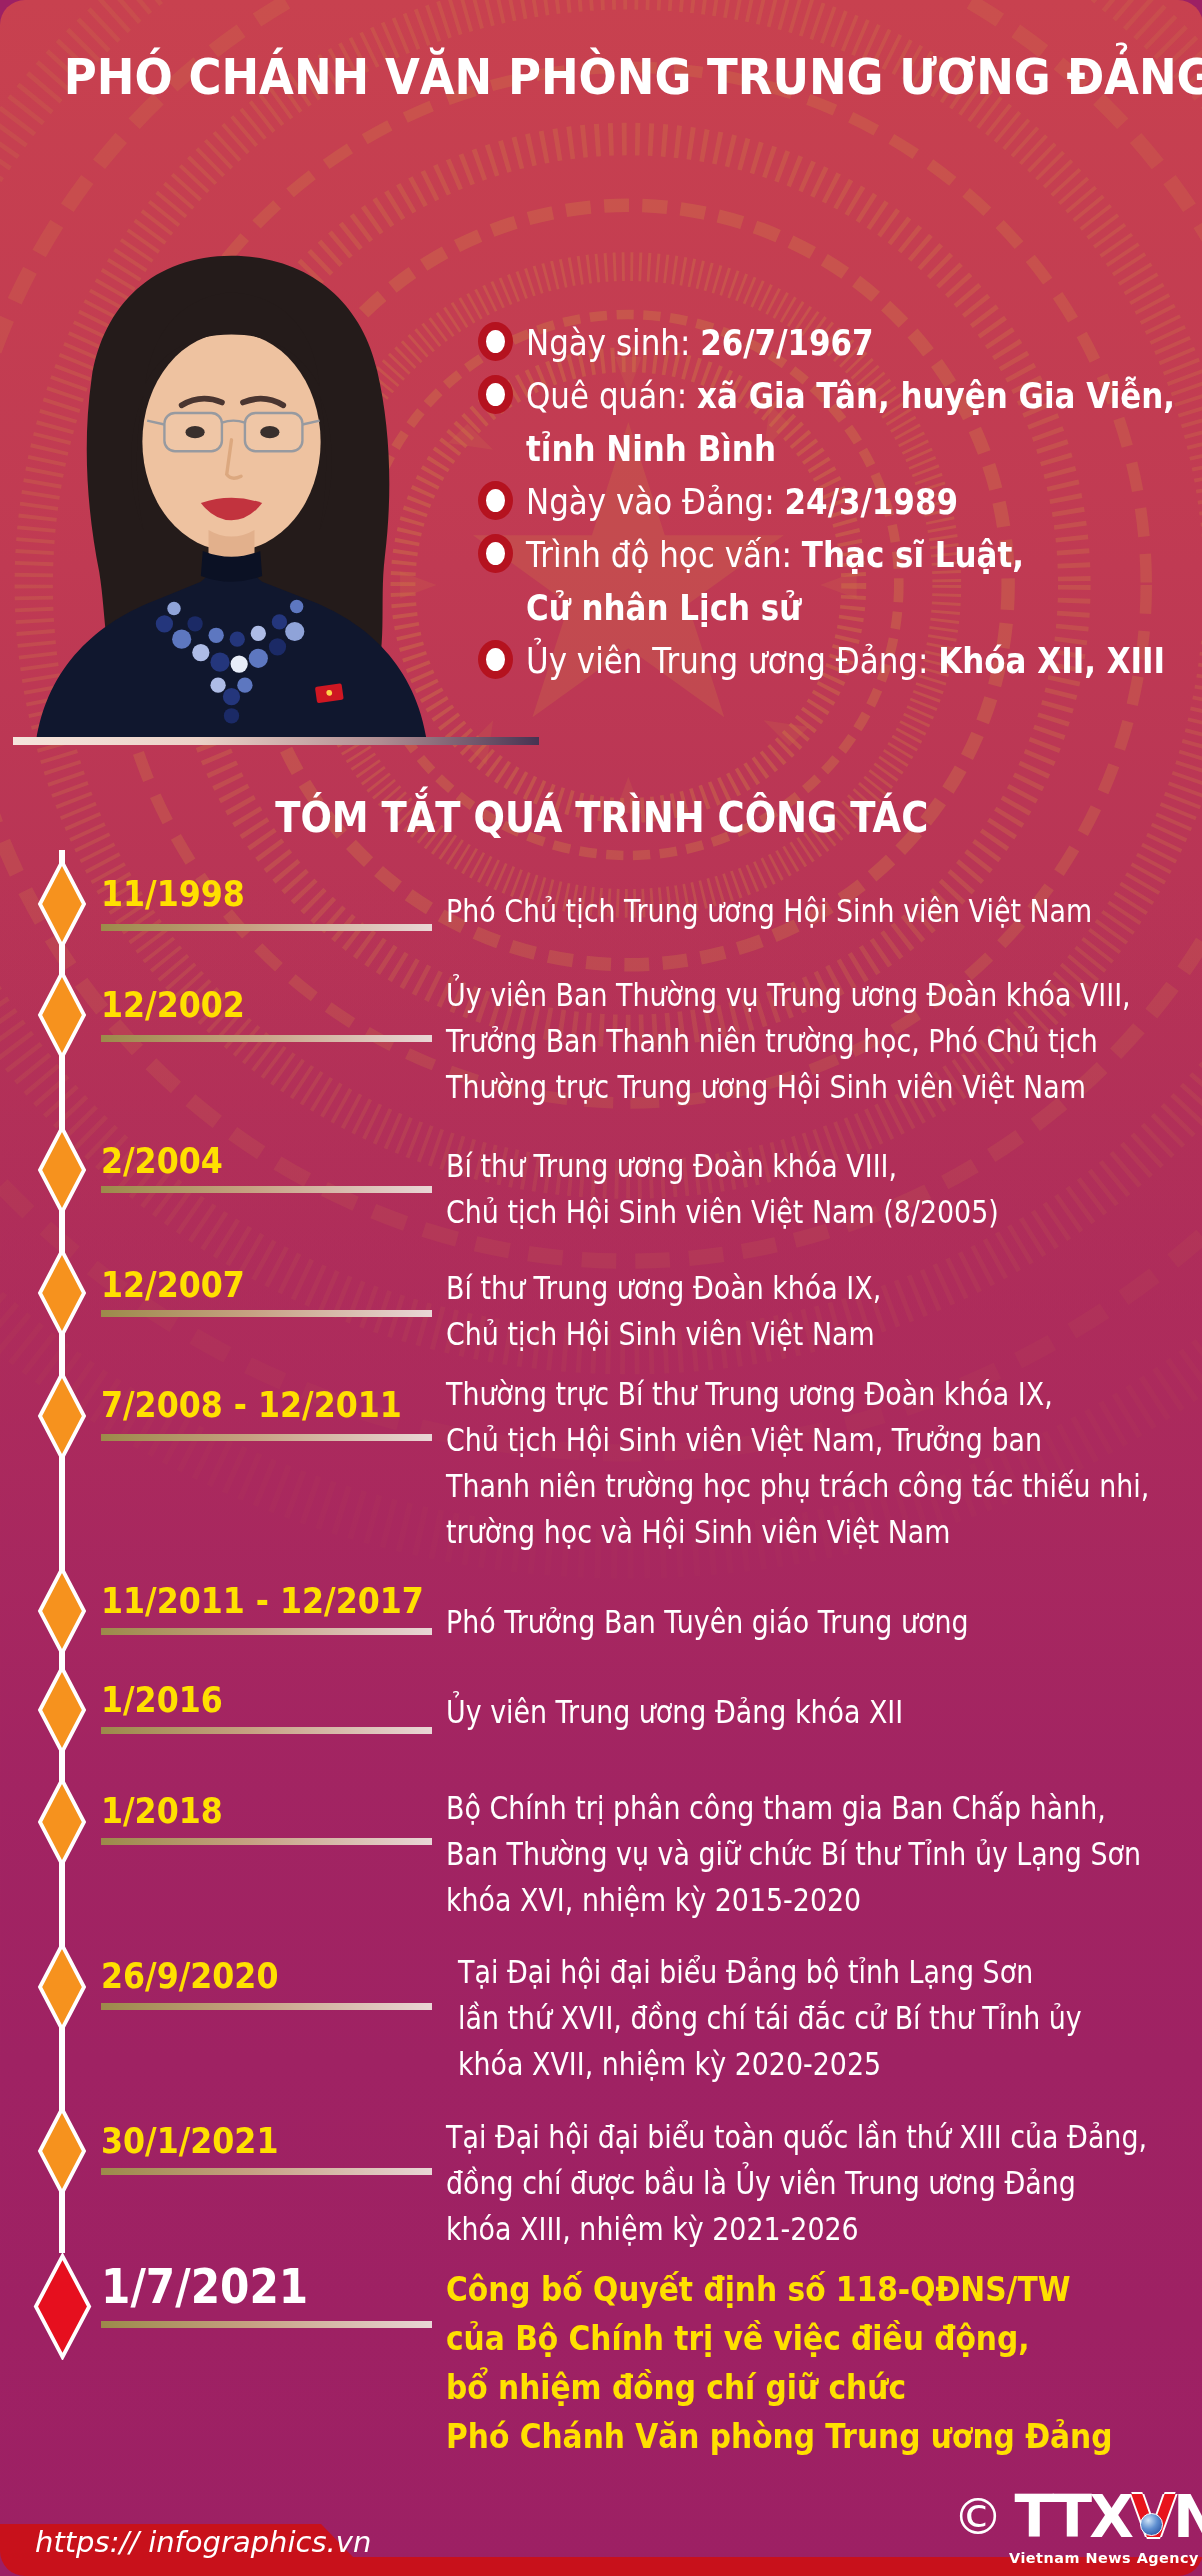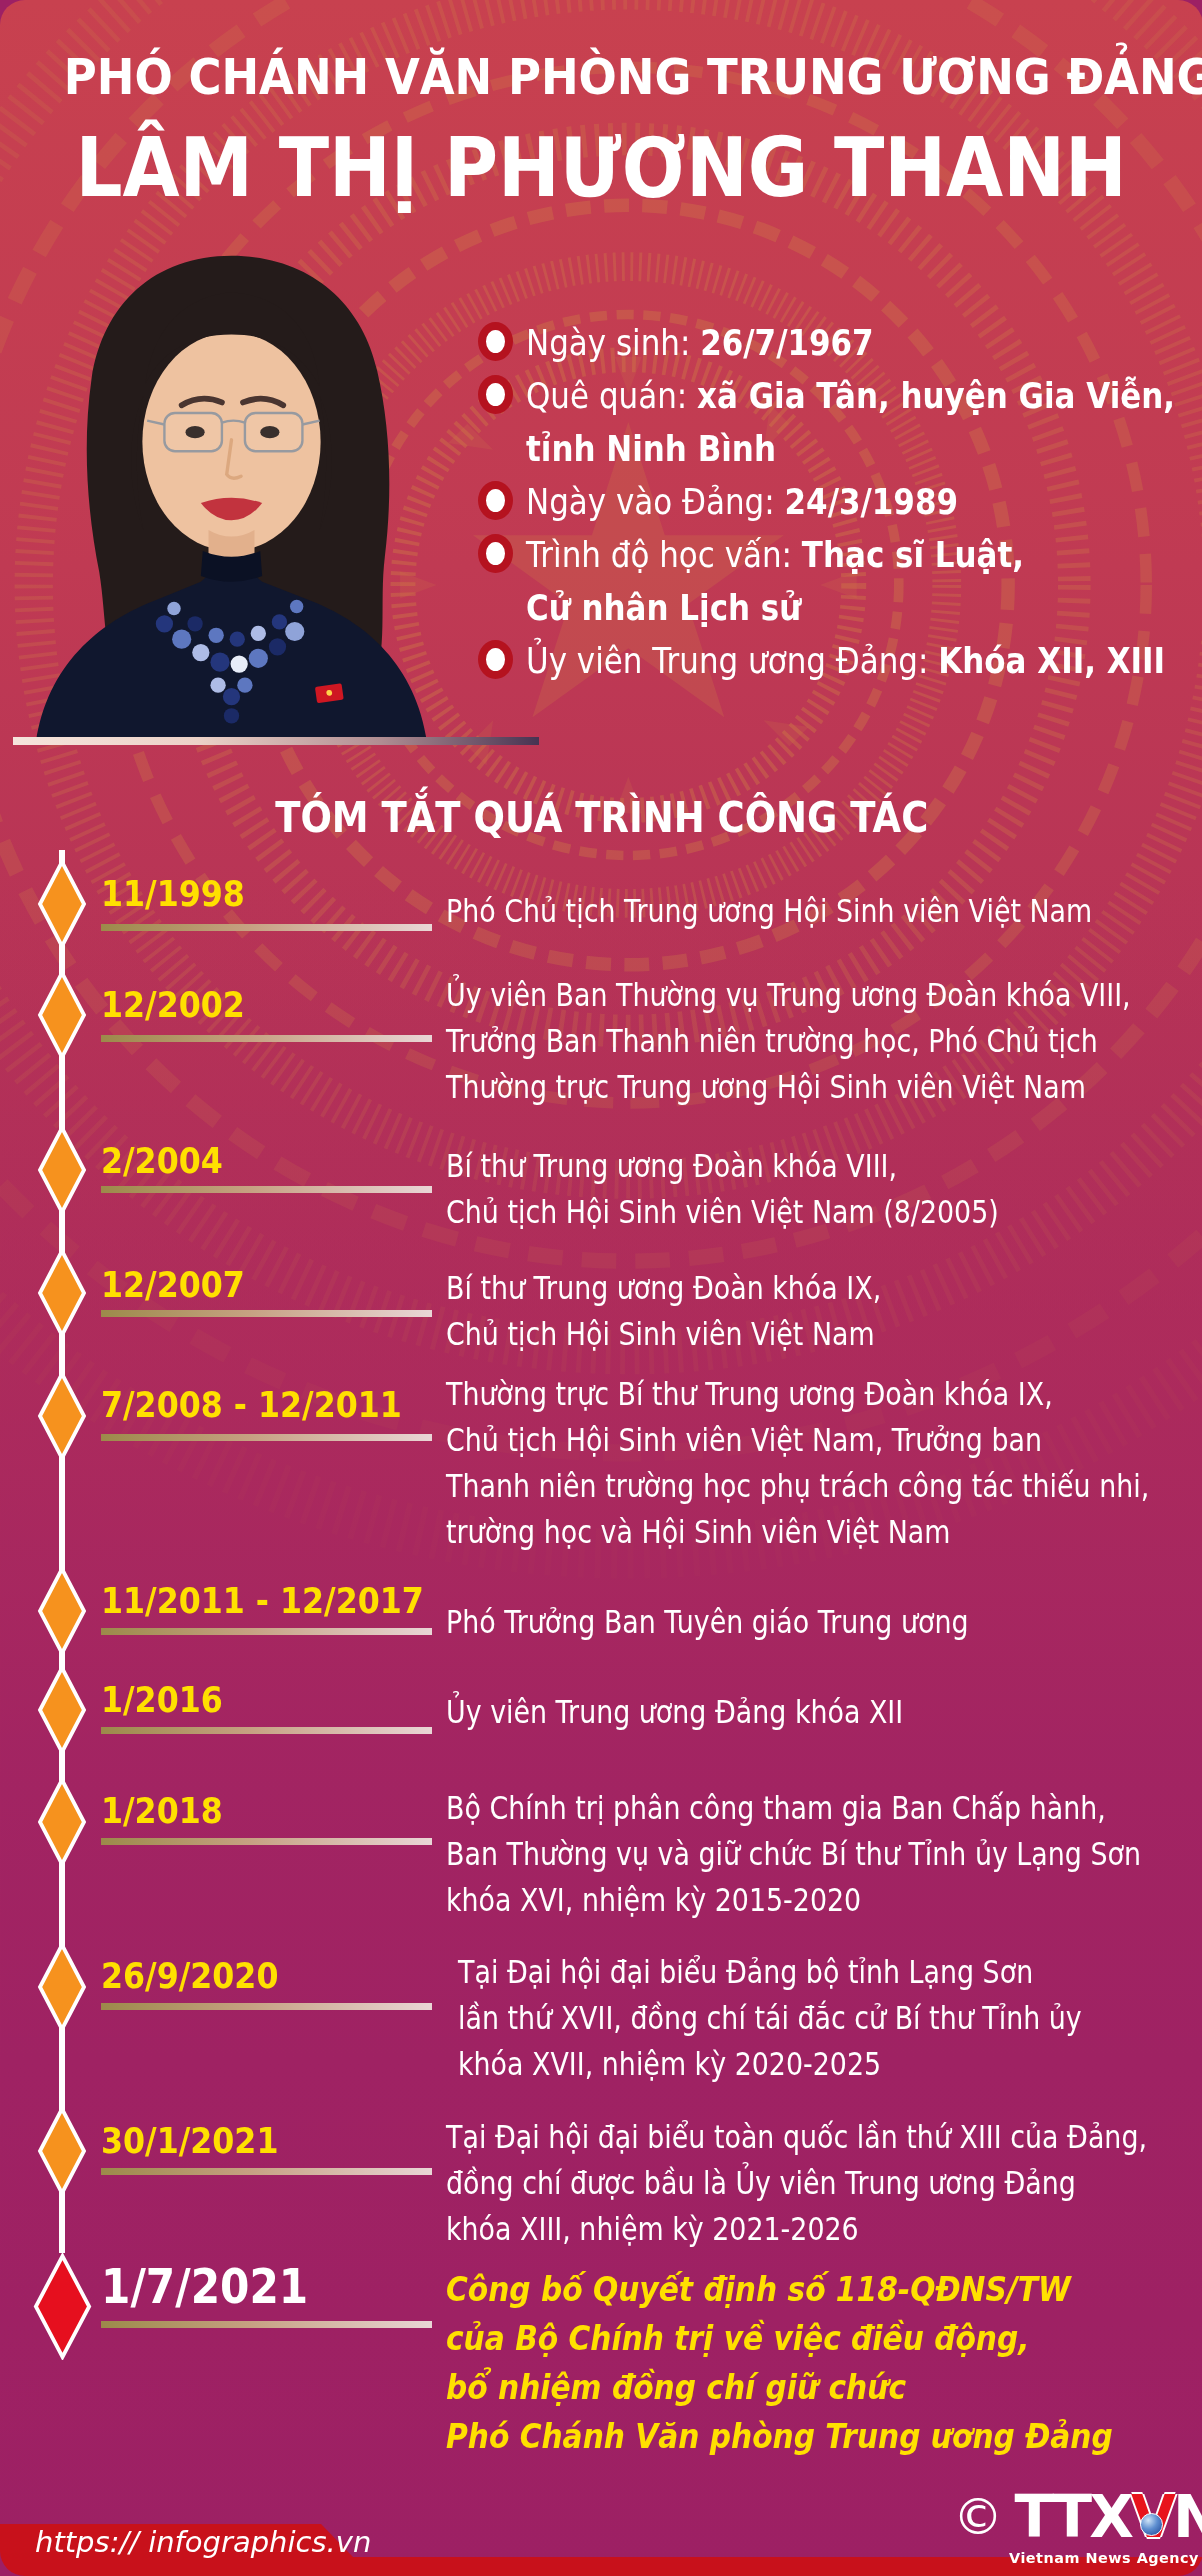--- a/index.html
+++ b/index.html
@@ -37,21 +37,21 @@
   .section-title{left:0;top:792px;width:1203px;text-align:center;color:#fff;font-weight:bold;font-size:43px;white-space:nowrap;}
   .section-title span{display:inline-block;transform:scaleX(.86);transform-origin:50% 0;}
 
   
   .tl-line{left:59px;top:850px;width:5.8px;height:1403px;background:#fff;}
   .t-date{left:101px;color:#ffe000;font-weight:bold;font-size:36px;line-height:1.05;white-space:nowrap;transform:scaleX(.88);transform-origin:0 0;}
   .t-date.final{color:#fff;font-size:48px;}
   .t-rule{left:101px;width:331px;height:6.7px;background:linear-gradient(90deg,#9c8a4a 0%,#c6a182 45%,#e9d6d6 100%);}
   .t-desc{left:446px;color:#fff;font-size:32px;line-height:46px;}
   .t-desc .tline{white-space:nowrap;transform:scaleX(.84);transform-origin:0 0;}
-  .t-desc.final{color:#ffe000;font-weight:bold;font-size:33px;line-height:49px;font-style:italic;}
+  .t-desc.final{color:#ffe000;font-weight:bold;font-size:33px;line-height:49px;}
   .t-desc.final .tline{transform:scaleX(.9);}
   .t-dia{z-index:3;}
 
   
   .footer-band{left:0;top:2524px;width:364px;height:33px;background:#c8111b;
     clip-path:polygon(0 0,321px 0,353px 100%,0 100%);}
   .footer-strip{left:0;top:2557px;width:1203px;height:19px;background:#c8111b;}
   .footer-url{left:35px;top:2525px;color:#fff;font-size:29px;font-style:italic;white-space:nowrap;z-index:4;}
   .logo{left:953px;top:2488px;width:246px;height:77px;color:#fff;}
   .logo-row{display:flex;align-items:flex-start;}
@@ -103,21 +103,20 @@
       <circle r="800" stroke-width="46" stroke-dasharray="5 10" opacity="0.20"></circle>
       <circle r="905" stroke-width="18" stroke-dasharray="40 24" opacity="0.16"></circle>
       <circle r="1010" stroke-width="52" stroke-dasharray="6 11" opacity="0.12"></circle>
     </g>
     <rect x="0" y="0" width="1254" height="2686" fill="url(#fadeGrad)"></rect>
   </svg>
 
   <div class="content">
 
     <div class="abs title1"><span>PHÓ CHÁNH VĂN PHÒNG TRUNG ƯƠNG ĐẢNG</span></div>
-    <div class="abs title2"><span>LÂM THỊ PHƯƠNG THANH</span></div>
 
     <svg class="abs photo" viewBox="0 0 456 522">
       <path d="M228,14 C148,14 94,64 82,142 C72,212 78,284 90,344 C98,394 94,442 118,480 C138,508 172,520 200,521 L300,521 C332,517 360,500 374,468 C392,426 382,378 388,328 C396,262 394,194 380,134 C364,62 308,14 228,14 Z" fill="#241b1a"></path>
       <ellipse cx="228" cy="208" rx="93" ry="114" fill="#eec2a0"></ellipse>
       <path d="M138,148 C146,88 180,56 228,52 C282,56 314,90 320,150 C300,114 270,96 228,96 C186,96 154,114 138,148 Z" fill="#241b1a"></path>
       <path d="M136,160 C126,210 128,260 136,300 C120,260 118,200 136,160 Z" fill="#241b1a"></path>
       <path d="M320,160 C330,210 328,260 320,300 C336,260 338,200 320,160 Z" fill="#241b1a"></path>
       <path d="M176,170 Q196,158 218,167" stroke="#4a3530" stroke-width="6" fill="none" stroke-linecap="round"></path>
       <path d="M240,167 Q262,158 282,170" stroke="#4a3530" stroke-width="6" fill="none" stroke-linecap="round"></path>
       <ellipse cx="190" cy="198" rx="10" ry="6.5" fill="#2b211e"></ellipse>

